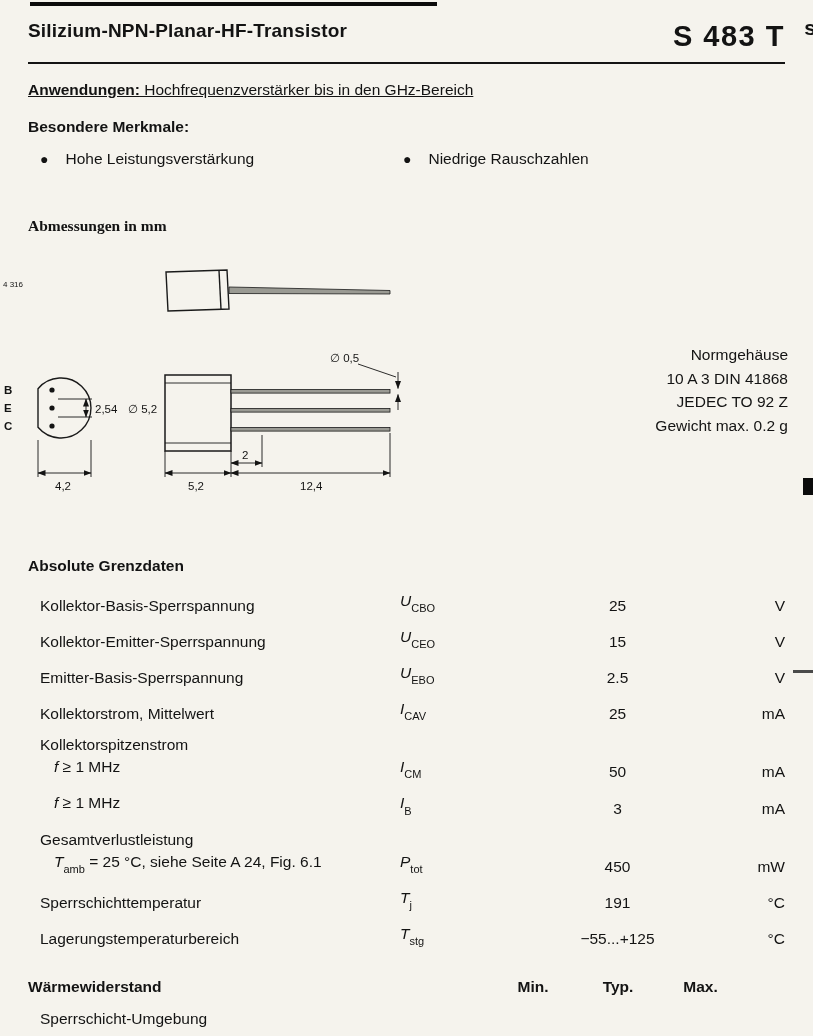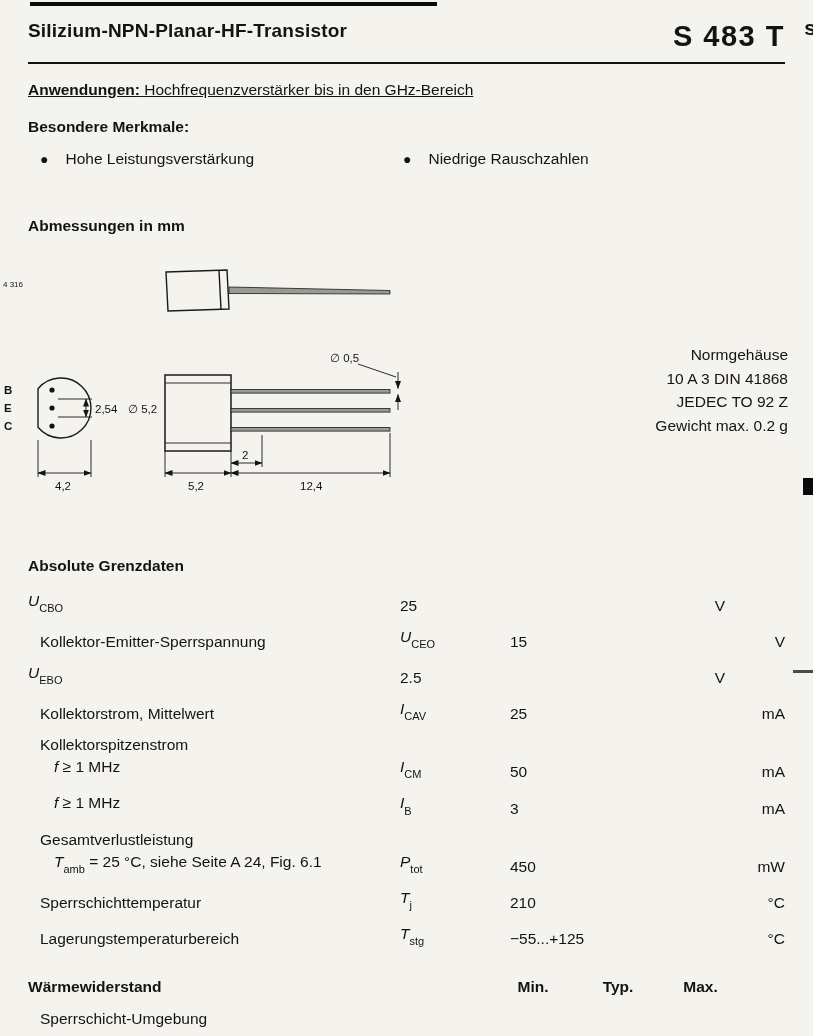--- a/index.html
+++ b/index.html
@@ -25,36 +25,36 @@
 
   .applications { margin-top:17px;text-decoration:underline; }
   .b { font-weight:700; }
 
   .features { margin-top:19px; }
   .feature-row { display:flex; margin-top:14px; }
   .feature { display:flex; align-items:center; }
   .feature-1 { margin-left:12px; width:363px; }
   .bullet { font-size:14px; margin-right:17px; line-height:1; }
 
-  .dim-heading { margin-top:49px; font-weight:700; }
+  .dim-heading { margin-top:49px; font-weight:700;font-family:Liberation Serif, serif; }
 
   .drawing { position:relative; height:282px; margin-left:-28px; margin-right:-28px;padding-left:16px; }
   .dim-svg { position:absolute; left:0; top:28px; }
   svg text { font-family:"Liberation Sans", sans-serif; fill:#131313; }
   .norm-block { position:absolute; right:25px; top:108px; text-align:right; line-height:23.5px; }
 
   .ratings-heading { font-weight:700; margin-top:40px; }
   .table { margin-top:15px; }
   .t-row { display:grid; grid-template-columns:1fr 110px 215px 60px;
            align-items:end; margin-bottom:9px; line-height:22px; }
   .c-param { padding-left:12px; }
   .param-sub { padding-left:14px; }
   .c-sym i, .param-sub i { font-style:italic; }
   sub { font-size:11px; position:relative; top:2px; }
-  .c-val { }
+  .c-val { text-align:center; }
   .c-unit { text-align:right; }
 
   .thermal-head { display:grid; grid-template-columns:1fr 90px 90px 80px 85px 42px;
                   font-weight:700; margin-top:26px; line-height:22px; }
   .thermal-row  { display:grid; grid-template-columns:1fr 90px 90px 80px 85px 42px;
                   align-items:end; margin-top:9px; line-height:23px; }
   .th-c { text-align:center; }
   .th-r { text-align:right; }
 </style>
 </head>
@@ -170,35 +170,41 @@
         <div>JEDEC TO 92 Z</div>
         <div>Gewicht max. 0.2 g</div>
       </div>
     </div>
 
     <div class="ratings-heading">Absolute Grenzdaten</div>
 
     <div class="table">
 
       <div class="t-row">
+        <div class="c-param">
+            <div>Kollektor-Basis-Sperrspannung</div>
+          </div>
         <div class="c-sym"><i>U</i><sub>CBO</sub></div>
         <div class="c-val">25</div>
         <div class="c-unit">V</div>
       </div>
 
       <div class="t-row">
         <div class="c-param">
             <div>Kollektor-Emitter-Sperrspannung</div>
           </div>
         <div class="c-sym"><i>U</i><sub>CEO</sub></div>
         <div class="c-val">15</div>
         <div class="c-unit">V</div>
       </div>
 
       <div class="t-row">
+        <div class="c-param">
+            <div>Emitter-Basis-Sperrspannung</div>
+          </div>
         <div class="c-sym"><i>U</i><sub>EBO</sub></div>
         <div class="c-val">2.5</div>
         <div class="c-unit">V</div>
       </div>
 
       <div class="t-row">
         <div class="c-param">
             <div>Kollektorstrom, Mittelwert</div>
           </div>
         <div class="c-sym"><i>I</i><sub>CAV</sub></div>
@@ -233,21 +239,21 @@
         <div class="c-sym"><i>P</i><sub>tot</sub></div>
         <div class="c-val">450</div>
         <div class="c-unit">mW</div>
       </div>
 
       <div class="t-row">
         <div class="c-param">
             <div>Sperrschichttemperatur</div>
           </div>
         <div class="c-sym"><i>T</i><sub>j</sub></div>
-        <div class="c-val">210</div>
+        <div class="c-val">191</div>
         <div class="c-unit">°C</div>
       </div>
 
       <div class="t-row">
         <div class="c-param">
             <div>Lagerungstemperaturbereich</div>
           </div>
         <div class="c-sym"><i>T</i><sub>stg</sub></div>
         <div class="c-val">−55...+125</div>
         <div class="c-unit">°C</div>

